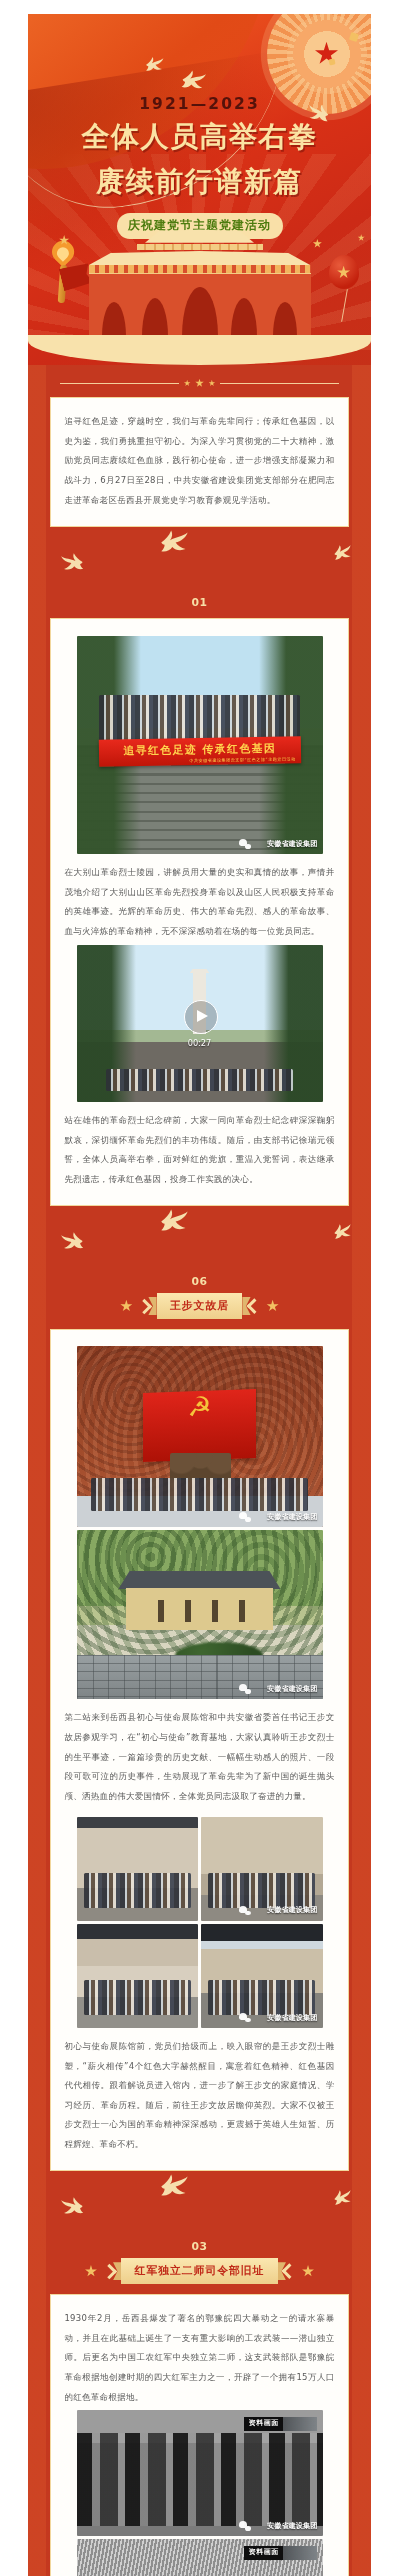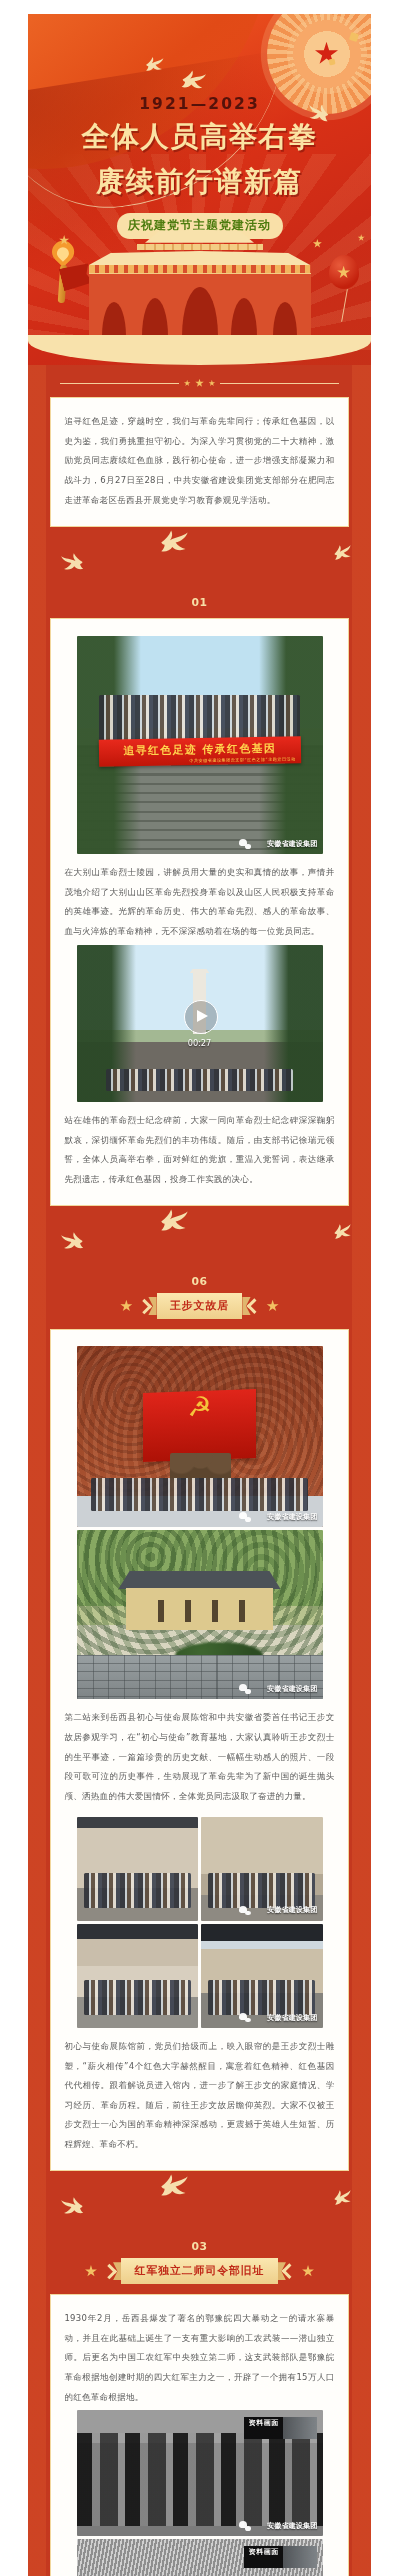--- a/index.html
+++ b/index.html
@@ -93,21 +93,21 @@
   .chev.r{transform:rotate(45deg);} .chev.l{transform:rotate(-135deg);}
   .b-star{width:12.4px;height:12.4px;background:#f3c063;
     clip-path:polygon(50% 0%,61% 35%,98% 35%,68% 57%,79% 91%,50% 70%,21% 91%,32% 57%,2% 35%,39% 35%);}
   
   .photo{position:relative;width:246px;margin:3.1px auto 0;overflow:hidden;border-radius:1px;}
   .wm{position:absolute;right:5.2px;bottom:5.2px;display:flex;align-items:center;gap:16px;
     color:#fff;font-size:7.2px;text-shadow:0 0.5px 1.5px rgba(0,0,0,.65);font-weight:500;}
   .wm-ic{width:12.4px;height:9.8px;position:relative;}
   .wm-ic::before{content:"";position:absolute;left:0;top:0;width:8.8px;height:7.2px;background:rgba(255,255,255,.95);border-radius:50% 50% 50% 50%/60% 60% 40% 40%;}
   .wm-ic::after{content:"";position:absolute;right:0;bottom:0;width:5.7px;height:4.6px;background:rgba(255,255,255,.95);border-radius:50%;}
-  .badge{position:absolute;top:7.2px;right:5.2px;display:flex;height:22px;}
+  .badge{position:absolute;top:7.2px;right:5.2px;display:flex;height:14px;}
   .badge b{background:#0e0e14;color:#fff;font-size:7px;line-height:13px;padding:0 4.6px;font-weight:600;letter-spacing:0.5px;}
   .badge i{width:34px;background:linear-gradient(90deg,#0f5fb0,#2d93e4);}
   .crowd{position:absolute;filter:blur(0.5px);opacity:.9;border-radius:1.5px;
     background:repeating-linear-gradient(90deg,#2e3138 0 4.6px,#cfd6da 4.6px 6.7px,#5a4a3c 6.7px 11.3px,#e8e2d8 11.3px 14px,#3c4250 14px 18px);}
   .p-steps{height:218px;background:
     linear-gradient(90deg,rgba(52,84,44,.96) 0 15%,rgba(52,84,44,0) 26% 74%,rgba(52,84,44,.96) 85% 100%),
     linear-gradient(180deg,#bfe1f1 0 42%,#cfe0cb 42% 50%,rgba(0,0,0,0) 50%),
     repeating-linear-gradient(180deg,#7b8178 0 7.2px,#60665d 7.2px 9.3px);}
   .p-steps .crowd{left:9%;right:9%;top:27%;height:21%;}
   .steps-banner{position:absolute;left:9%;right:9%;top:47%;background:linear-gradient(180deg,#e8291c,#bf1508);

